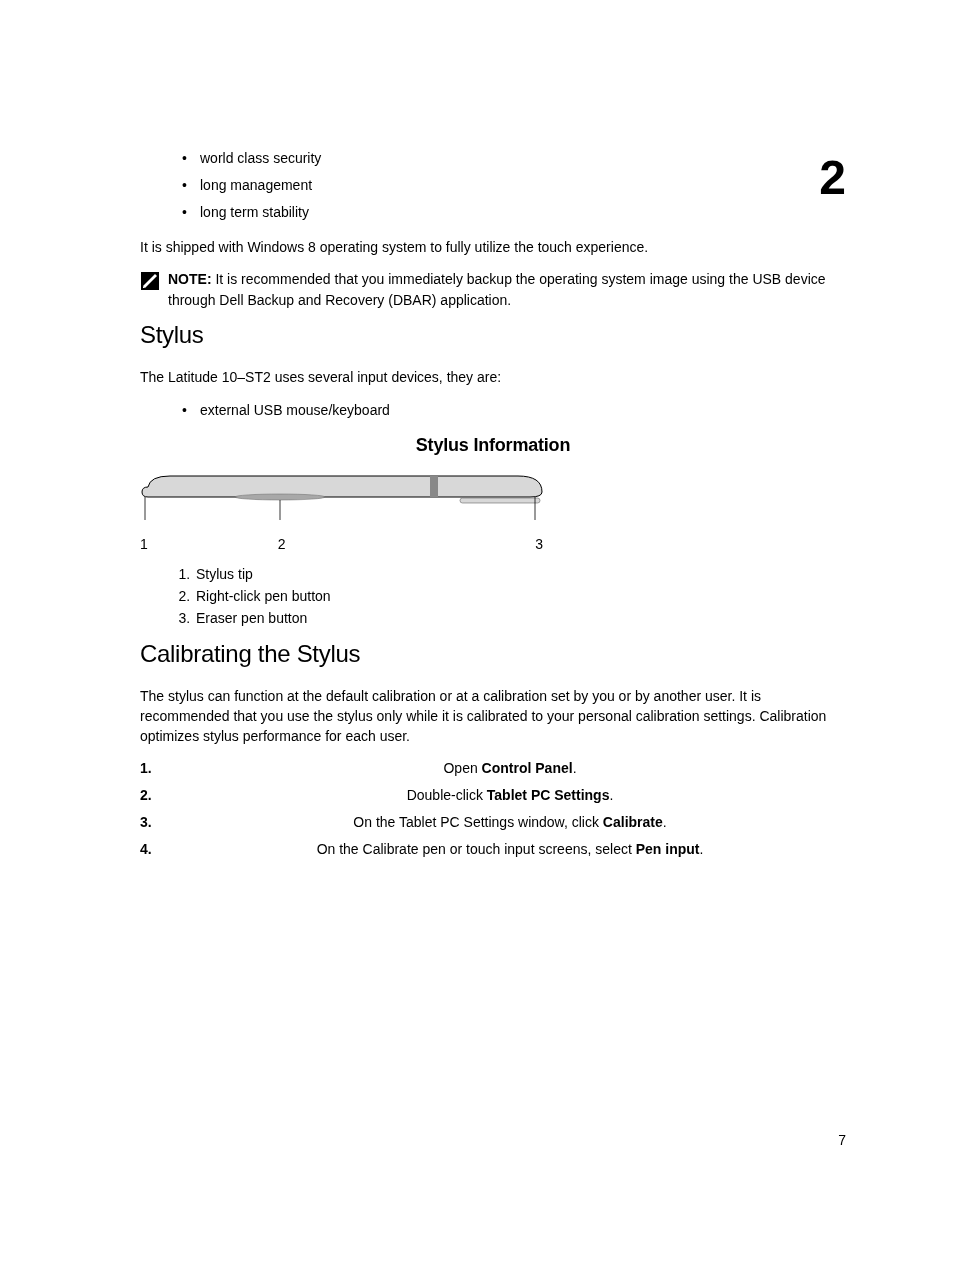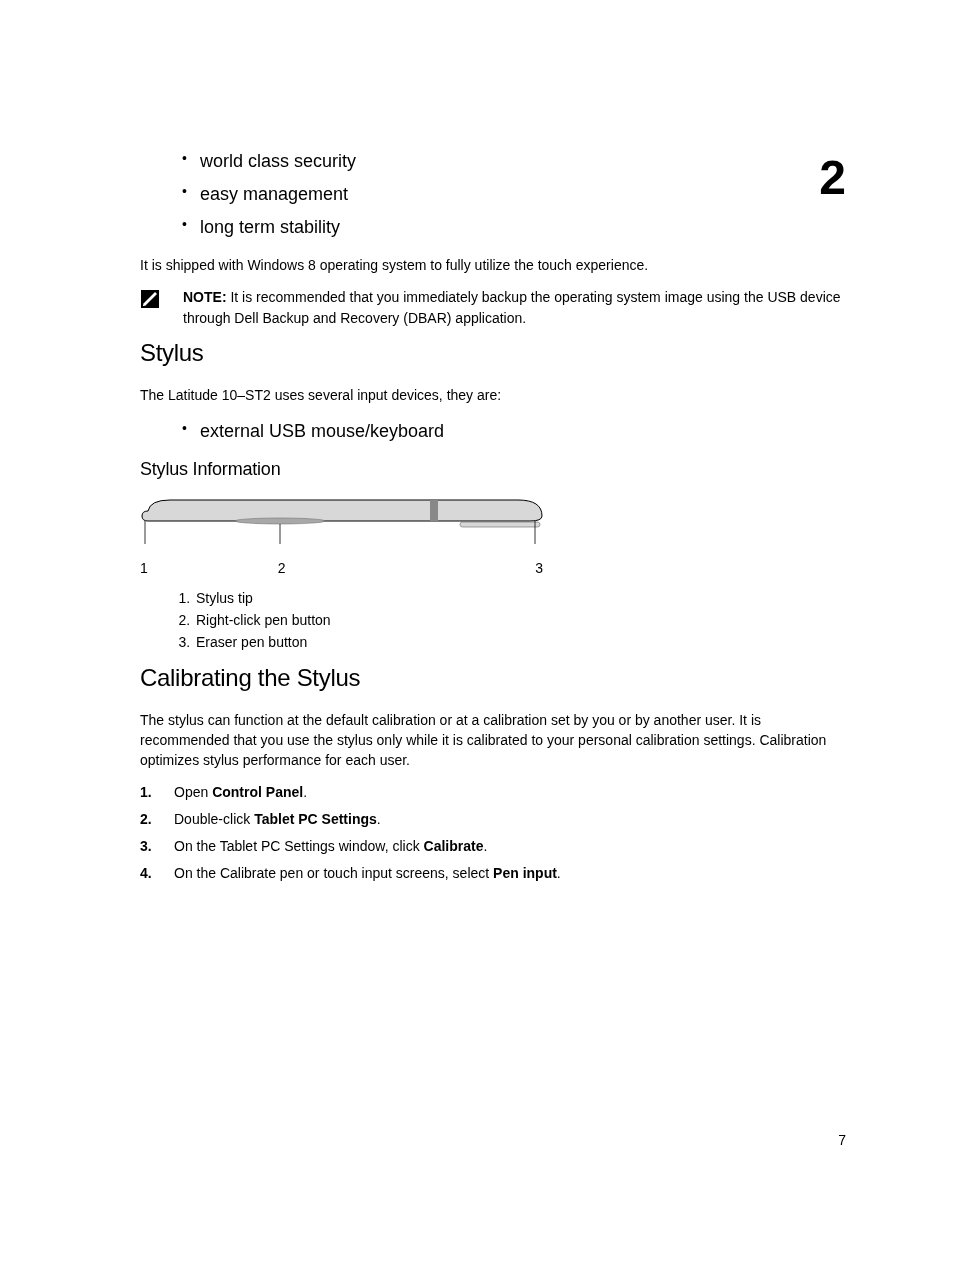--- a/index.html
+++ b/index.html
@@ -31,51 +31,52 @@
       letter-spacing: -0.5px;
     }
     h2 {
       font-size: 24px;
       font-weight: normal;
       margin-bottom: 18px;
       letter-spacing: -0.3px;
     }
     h3 {
       font-size: 18px;
-      font-weight: normal;
+      font-weight: bold;
       margin-top: 2px;
       margin-bottom: 16px;
       letter-spacing: -0.2px;
+      text-align: center;
     }
     p {
       font-size: 14px;
       line-height: 1.45;
       margin-bottom: 12px;
     }
     ul.bullets {
       list-style: none;
       margin: 8px 0 14px 42px;
     }
     ul.bullets li {
       position: relative;
       padding-left: 18px;
       margin-bottom: 6px;
-      font-size: 18px;
+      font-size: 14px;
       line-height: 1.5;
     }
     ul.bullets li::before {
       content: "•";
       position: absolute;
       left: 0;
       font-size: 14px;
     }
     .note-row {
       display: flex;
       align-items: flex-start;
-      gap: 23px;
+      gap: 8px;
       margin-top: 10px;
       margin-bottom: 10px;
     }
     .note-icon {
       flex: 0 0 20px;
       margin-top: 2px;
     }
     .note-text {
       font-size: 14px;
       line-height: 1.5;
@@ -108,20 +109,21 @@
       margin: 8px 0 14px 0;
       counter-reset: step;
       font-size: 14px;
     }
     ol.steps li {
       counter-increment: step;
       position: relative;
       padding-left: 34px;
       margin-bottom: 6px;
       line-height: 1.5;
+      text-align: center;
     }
     ol.steps li::before {
       content: counter(step) ".";
       position: absolute;
       left: 0;
       font-weight: bold;
     }
     .page-number {
       position: absolute;
       bottom: 120px;
@@ -133,21 +135,21 @@
 <body>
 
 <div class="page">
 
   <div class="chapter-number">2</div>
 
 
 
   <ul class="bullets">
     <li>world class security</li>
-    <li>easy management</li>
+    <li>long management</li>
     <li>long term stability</li>
   </ul>
 
   <p>It is shipped with Windows 8 operating system to fully utilize the touch experience.</p>
 
   <div class="note-row">
     <div class="note-icon">
       <svg width="20" height="20" viewBox="0 0 20 20">
         <rect x="1" y="1" width="18" height="18" fill="#000"></rect>
         <path d="M3 15 L15 3 L17 5 L5 17 Z" fill="#fff"></path>

